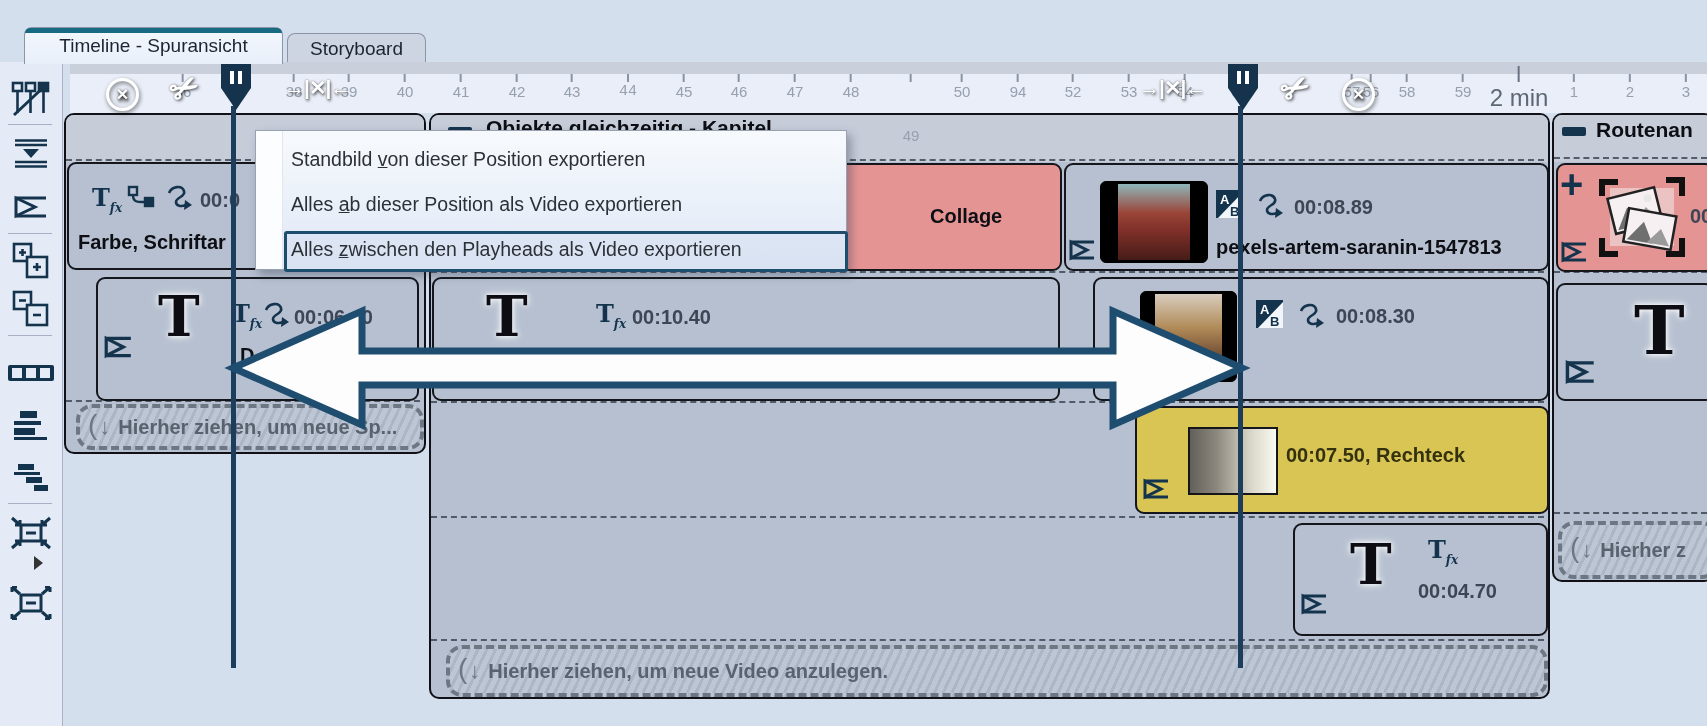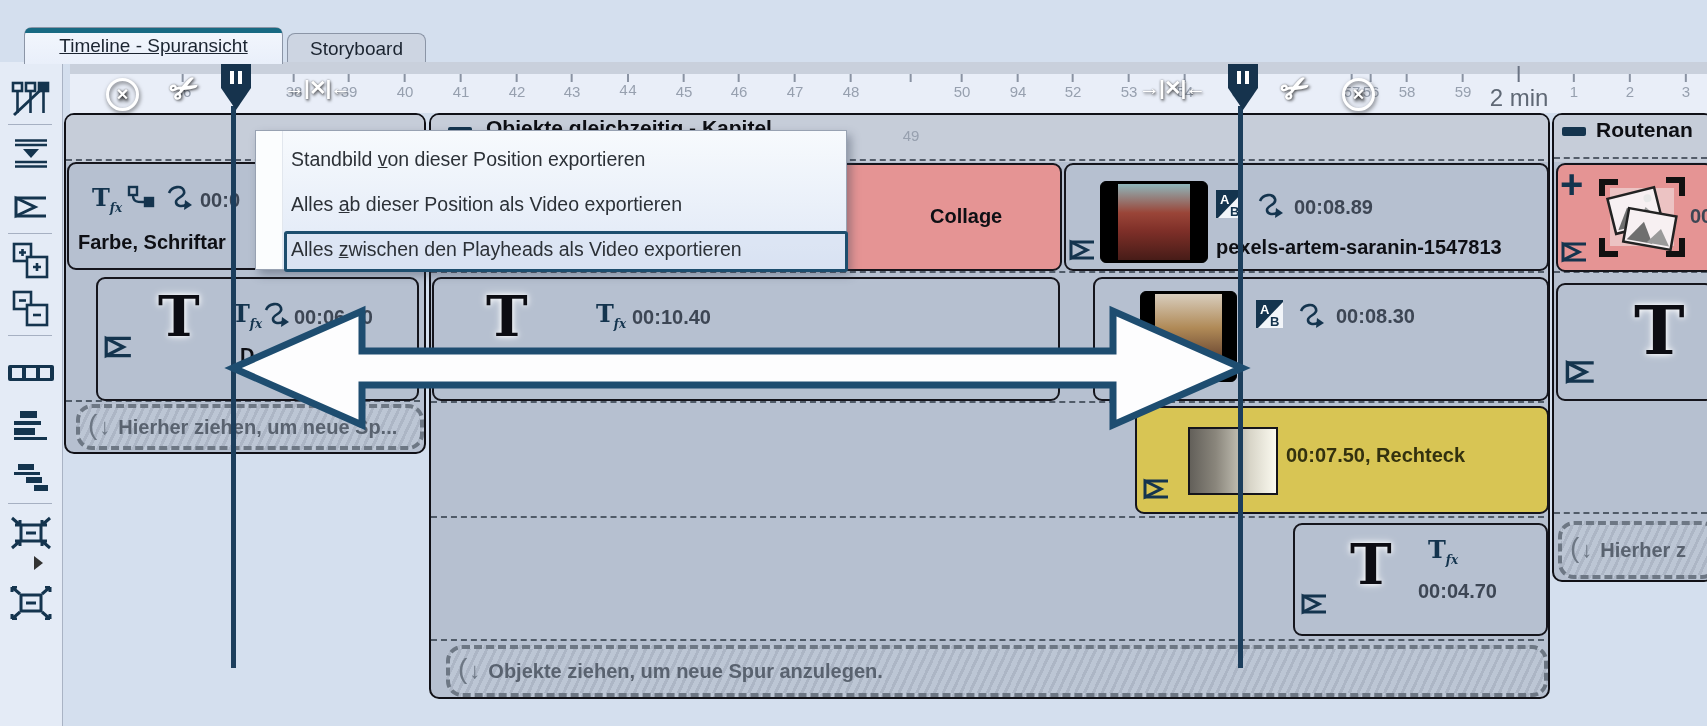--- a/index.html
+++ b/index.html
@@ -3,21 +3,21 @@
 <meta charset="utf-8">
 <style>
   html,body{margin:0;padding:0;background:#d4dfee;}
   .screen{position:relative;width:1707px;height:726px;background:#d4dfee;overflow:hidden;
           font-family:"Liberation Sans",sans-serif;}
   .abs{position:absolute;}
   
   .tab{position:absolute;display:flex;align-items:center;justify-content:center;
        border:1px solid #8b95a6;border-bottom:none;border-radius:8px 8px 0 0;
        font-size:19px;color:#1b2430;cursor:default;}
-  .tab.active{background:linear-gradient(180deg,#f3f7fd,#e9effa);z-index:3;text-decoration:underline;}
+  .tab.active{background:linear-gradient(180deg,#f3f7fd,#e9effa);z-index:3;}
   .tab.active .accent{position:absolute;top:0;left:0;right:0;height:5px;background:#186a83;border-radius:8px 8px 0 0;}
   .tab.inactive{background:#cdd5e2;}
   
   .sidebar{position:absolute;left:0;top:62px;width:62px;height:664px;background:#e4ebf6;border-right:1px solid #a9b3c4;}
   .sbtn{position:absolute;left:8px;width:46px;height:42px;display:flex;align-items:center;justify-content:center;}
   .sline{position:absolute;left:8px;width:44px;height:1px;background:#a6b0c2;}
   
   .ruler-bg{position:absolute;left:70px;top:62px;width:1637px;height:51px;background:#e9eef8;}
   .ruler-band{position:absolute;left:70px;top:62px;width:1637px;height:12px;background:#c9d0dc;}
   .ticks{position:absolute;left:0;top:70px;width:1707px;height:44px;z-index:2;}
@@ -507,21 +507,21 @@
   <div class="bigT" style="left:1634px;top:296px;font-size:68px;">T</div>
 
   <div class="dz" style="left:76px;top:404px;width:340px;height:38px;">
     <span class="par">(</span>
     <span class="dar">↓</span>
     <span class="lbl">Hierher ziehen, um neue Sp...</span>
   </div>
   <div class="dz" style="left:446px;top:645px;width:1094px;height:44px;">
     <span class="par">(</span>
     <span class="dar">↓</span>
-    <span class="lbl">Objekte ziehen, um neue Spur anzulegen.</span>
+    <span class="lbl">Hierher ziehen, um neue Video anzulegen.</span>
   </div>
   <div class="dz" style="left:1558px;top:521px;width:152px;height:50px;">
     <span class="par">(</span>
     <span class="dar">↓</span>
     <span class="lbl">Hierher z</span>
   </div>
 
   <div class="ph-line" style="left:231px;top:106px;height:562px;"></div>
   <div class="ph-line" style="left:1238px;top:106px;height:562px;"></div>
   <div class="flag" style="left:221px;top:64px;">

